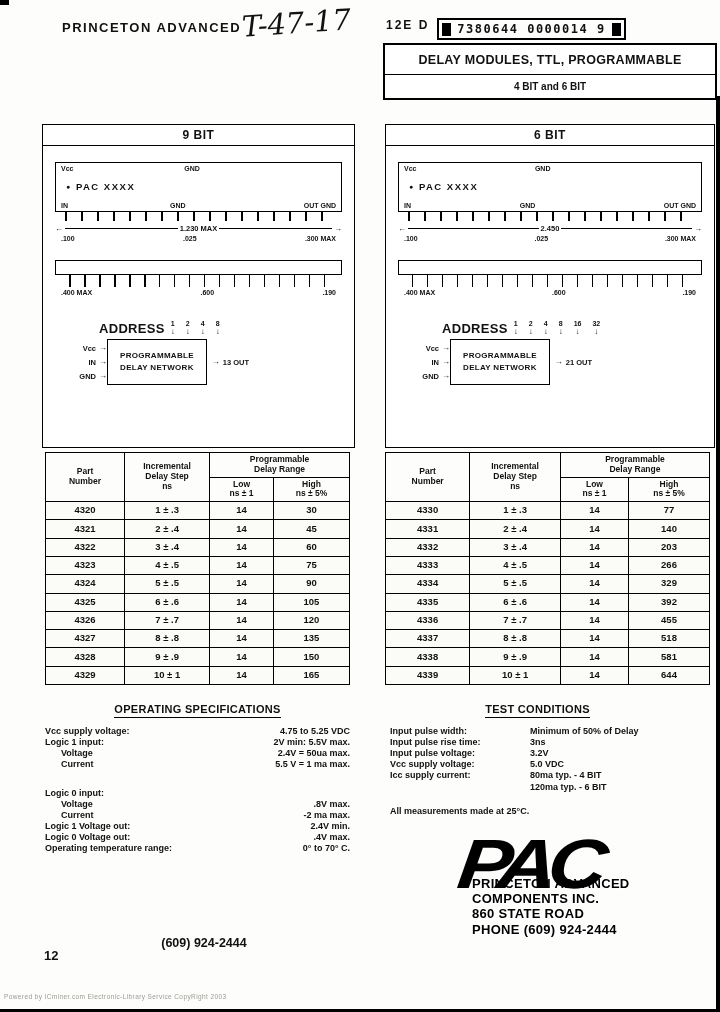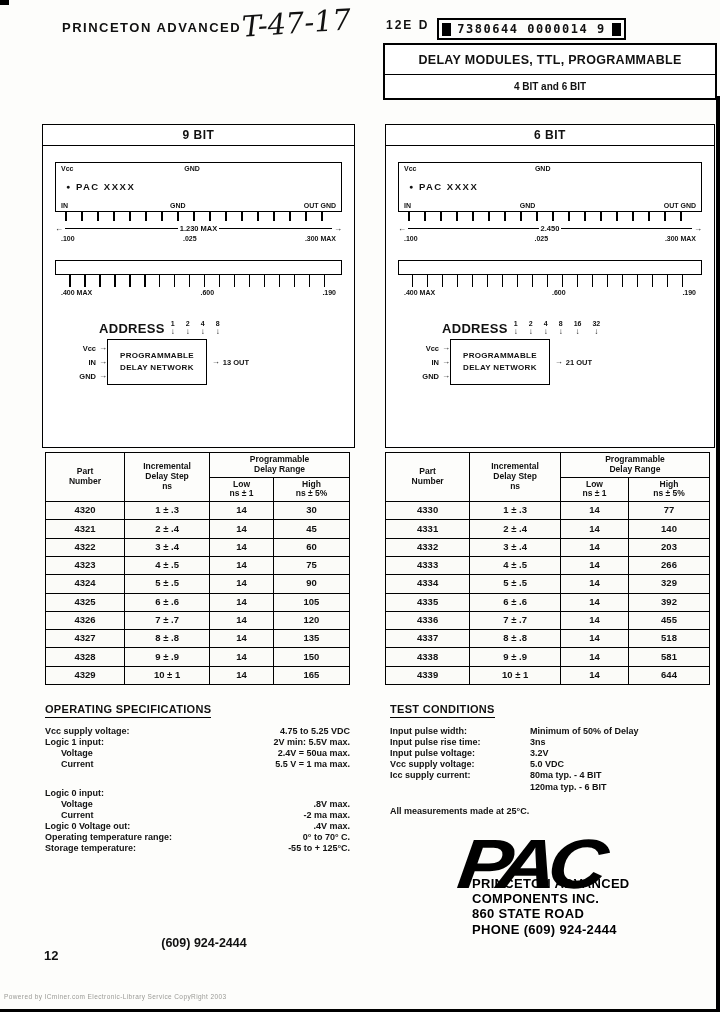--- a/index.html
+++ b/index.html
@@ -60,21 +60,21 @@
   #t6{left:385px;top:452px;width:325px;}
   .delay-table{border-collapse:collapse;width:100%;table-layout:fixed;border:1.5px solid #000;}
   .delay-table th,.delay-table td{border:1px solid #000;text-align:center;line-height:1.15;}
   .delay-table th{font-size:8.5px;font-weight:700;padding:2px 1px;white-space:pre-line;}
   .delay-table td{font-size:9.5px;font-weight:700;padding:3.2px 2px;background:#fbfbf8;}
 
   
   .specs{position:absolute;}
   #op-specs{left:45px;top:703px;width:305px;}
   #test-conds{left:390px;top:703px;width:295px;}
-  .specs h2{margin:0 0 8px;text-align:left;font-size:11px;font-weight:800;letter-spacing:.3px;}
+  .specs h2{margin:0 0 8px;text-align:center;font-size:11px;font-weight:800;letter-spacing:.3px;}
   .head-u{display:inline-block;border-bottom:1.5px solid #000;padding-bottom:2px;}
   .spec-row{display:flex;justify-content:space-between;font-size:9px;font-weight:700;line-height:1.18;margin-bottom:.5px;}
   .spec-row.indent .spec-label{padding-left:16px;}
   .spec-row.gap{margin-top:18px;}
   #test-conds .spec-row{justify-content:flex-start;}
   #test-conds .spec-label{width:140px;flex:none;}
   .note{font-size:9px;font-weight:700;margin-top:14px;}
 
   
   .addr-line{position:absolute;left:45px;top:916px;width:350px;text-align:center;font-size:13px;font-weight:700;letter-spacing:.4px;}
@@ -492,30 +492,30 @@
         </div>
         <div class="spec-row indent">
           <span class="spec-label">Voltage</span>
           <span class="spec-value">.8V max.</span>
         </div>
         <div class="spec-row indent">
           <span class="spec-label">Current</span>
           <span class="spec-value">-2 ma max.</span>
         </div>
         <div class="spec-row">
+          <span class="spec-label">Logic 1 Voltage out:</span>
+          <span class="spec-value">2.4V min.</span>
+        </div>
+        <div class="spec-row">
           <span class="spec-label">Logic 0 Voltage out:</span>
           <span class="spec-value">.4V max.</span>
         </div>
         <div class="spec-row">
           <span class="spec-label">Operating temperature range:</span>
           <span class="spec-value">0° to 70° C.</span>
-        </div>
-        <div class="spec-row">
-          <span class="spec-label">Storage temperature:</span>
-          <span class="spec-value">-55 to + 125°C.</span>
         </div>
       </div>
   </section>
 
   <section class="specs" id="test-conds">
     <h2><span class="head-u">TEST CONDITIONS</span></h2>
     <div class="spec-rows">
         <div class="spec-row">
           <span class="spec-label">Input pulse width:</span>
           <span class="spec-value">Minimum of 50% of Delay</span>

